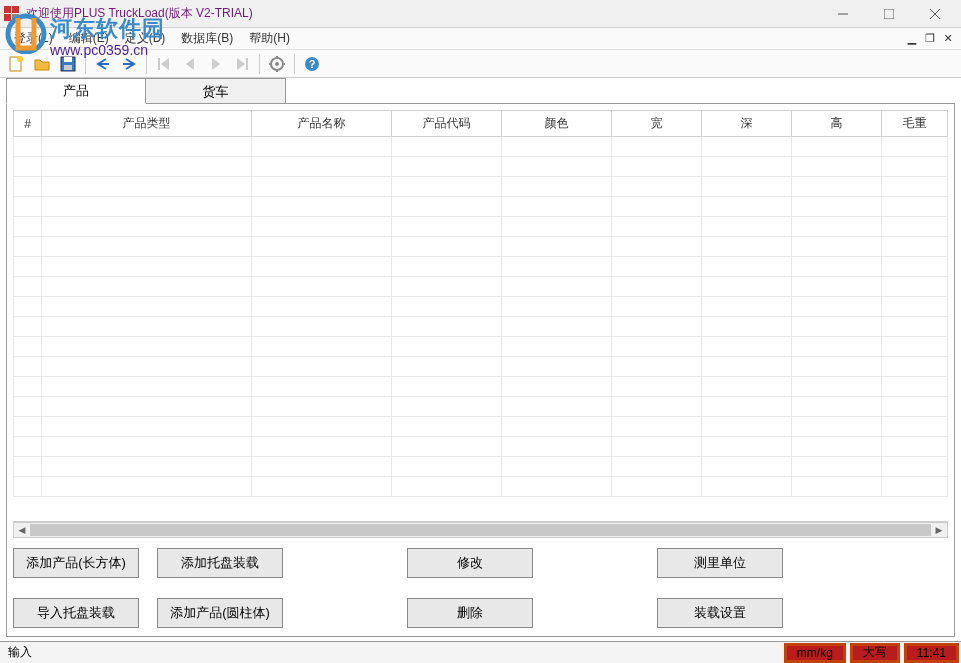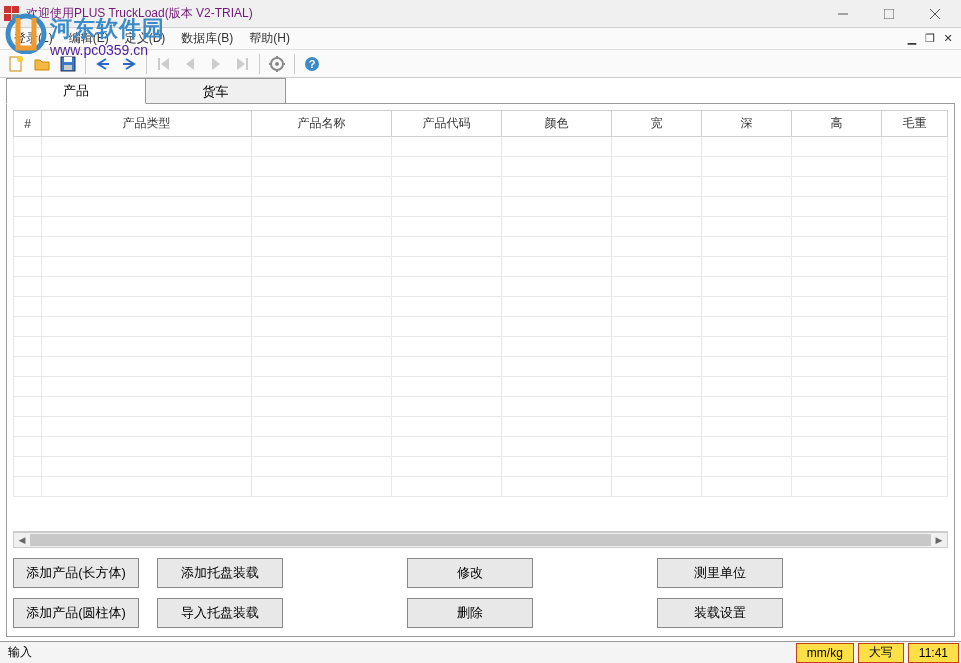--- a/index.html
+++ b/index.html
@@ -161,21 +161,21 @@
     }
     .hscroll .arr {
       position: absolute; top:0; bottom:0; width:16px;
       display:flex;align-items:center;justify-content:center;
       font-size:9px;color:#666;cursor:pointer;
     }
     .hscroll .arr.left{left:0}
     .hscroll .arr.right{right:0}
     .button-rows {
       padding: 10px 6px 8px 6px;
-      display: flex; flex-direction: column; gap: 10px;
+      display: flex; flex-direction: column; gap: 20px;
     }
     .button-row { display: flex; gap: 18px; }
     .action-btn {
       width: 126px; height: 30px;
       border: 1px solid #888;
       background: #e8e8e8;
       display: flex; align-items: center; justify-content: center;
       cursor: pointer;
       font-size: 13px;
     }
@@ -184,26 +184,26 @@
       position: absolute;
       bottom: 0; left: 0; right: 0;
       height: 22px;
       border-top: 1px solid #999;
       background: #f4f4f4;
       display: flex;
       align-items: center;
       font-size: 12px;
     }
     .status-cell {
-      border: 1px solid #c2410c;
+      border: 3px solid #c2410c;
       height: 20px;
       display: flex; align-items: center; justify-content: center;
       padding: 0 10px;
       margin: 0 2px;
-      background: #fde047;
+      background: #b91c1c;
     }
     .status-left { flex: 1; justify-content: flex-start; padding-left: 6px; border:none;background:transparent;}
   </style>
 </head>
 <body>
 
 <div class="watermark">
   <svg width="46" height="42" style="position:absolute;left:4px;top:-2px;">
     <circle cx="22" cy="22" r="18" fill="none" stroke="#3a8bc8" stroke-width="5"></circle>
     <path d="M 14 6 L 14 36 L 30 36 L 30 6" fill="none" stroke="#f29a2e" stroke-width="5"></path>
@@ -576,22 +576,22 @@
     <div class="button-rows">
       <div class="button-row">
         <div class="action-btn">添加产品(长方体)</div>
         <div class="action-btn">添加托盘装载</div>
         <div class="spacer"></div>
         <div class="action-btn">修改</div>
         <div class="spacer"></div>
         <div class="action-btn">测里单位</div>
       </div>
       <div class="button-row">
+        <div class="action-btn">导入托盘装载</div>
         <div class="action-btn">添加产品(圆柱体)</div>
-        <div class="action-btn">导入托盘装载</div>
         <div class="spacer"></div>
         <div class="action-btn">删除</div>
         <div class="spacer"></div>
         <div class="action-btn">装载设置</div>
       </div>
     </div>
   </div>
 </div>
 
 <div class="statusbar">

